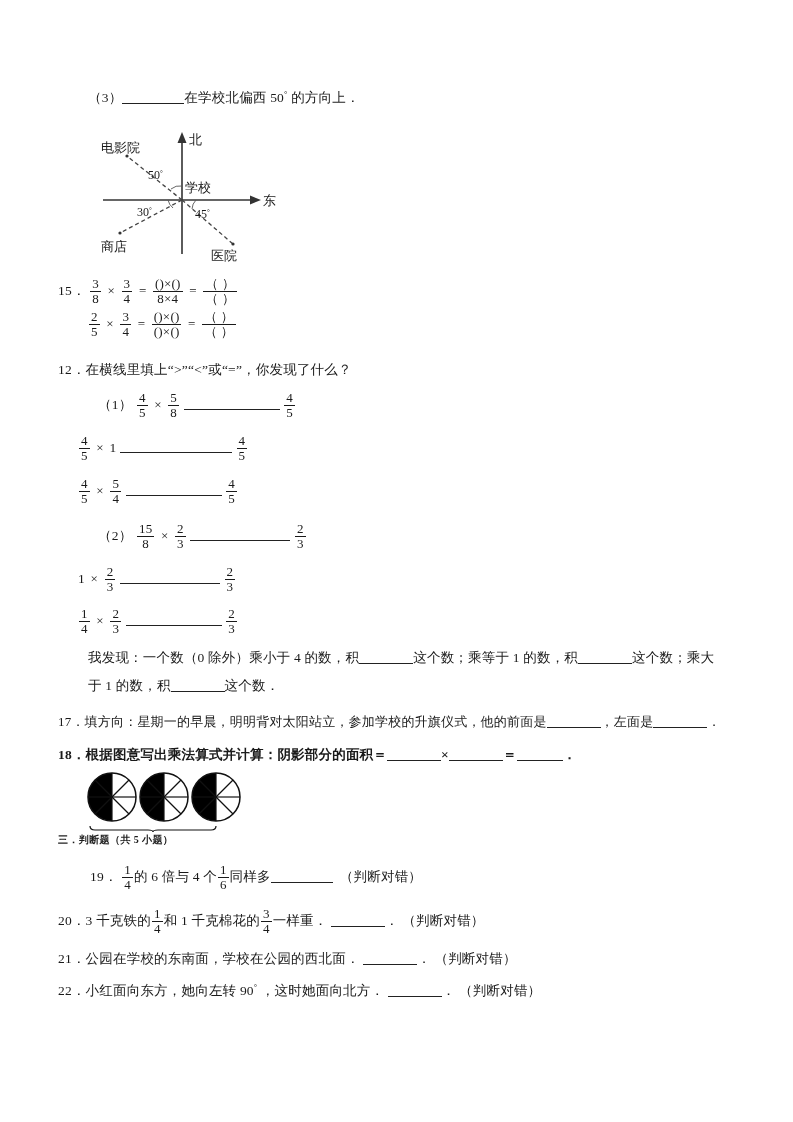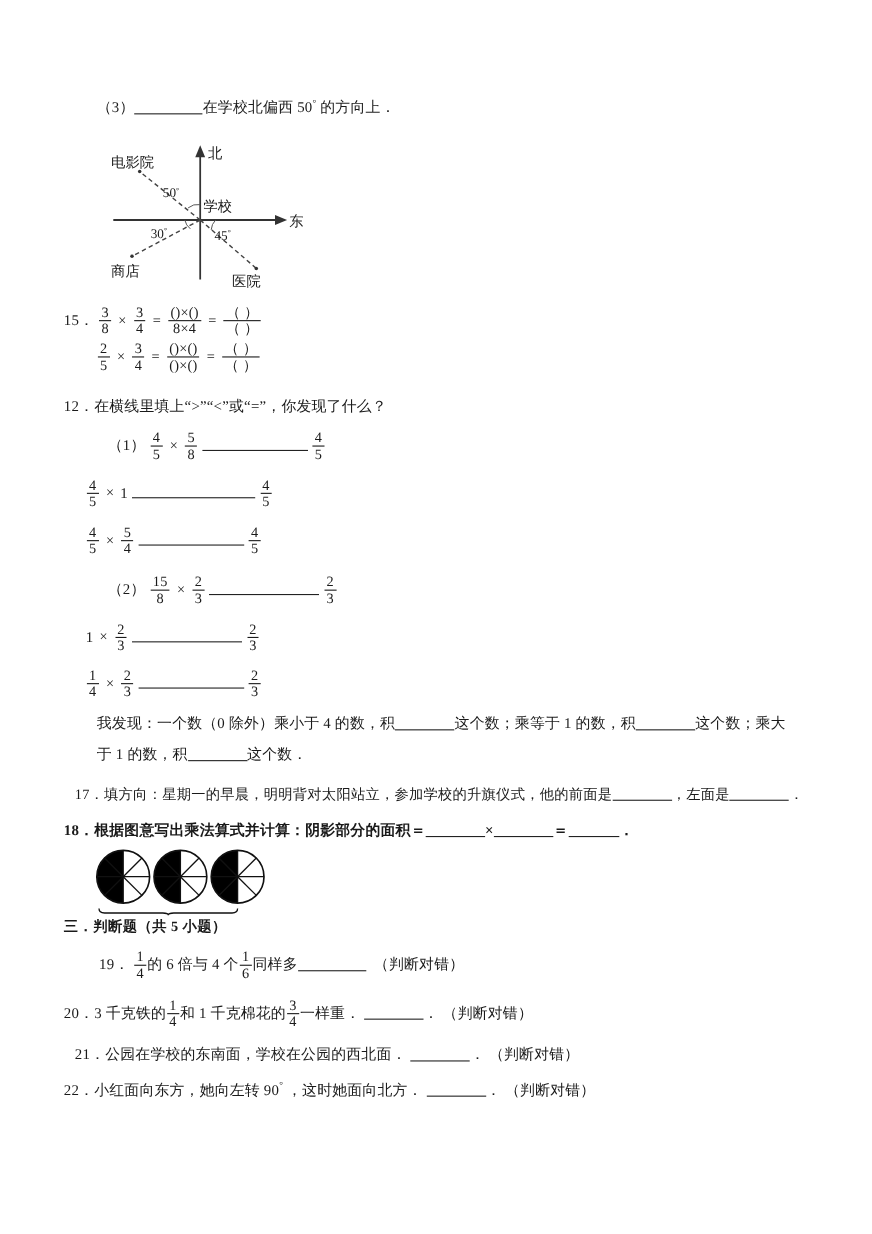--- a/index.html
+++ b/index.html
@@ -73,21 +73,21 @@
     display: inline-block;
     border-bottom: 1.3px solid #222;
     vertical-align: -1px;
     height: 0.1em;
   }
 
   
   .sec-head {
     position: absolute;
     font-weight: bold;
-    font-size: 13px;
+    font-size: 10px;
     letter-spacing: 0.4px;
   }
 
   
   .diagram { position: absolute; }
   .diagram svg { display: block; }
 
   
   .pies { position: absolute; }
   .pies svg { display: block; }
@@ -284,21 +284,21 @@
     </span>
   </div>
 
   <div class="q-line" style="left:88px; top:648px;">
     <span>我发现：一个数（0 除外）乘小于 4 的数，积</span><span class="blank b-md"></span><span>这个数；乘等于 1 的数，积</span><span class="blank b-md"></span><span>这个数；乘大</span>
   </div>
   <div class="q-line" style="left:88px; top:676px;">
     <span>于 1 的数，积</span><span class="blank b-md"></span><span>这个数．</span>
   </div>
 
-  <div class="q-line" style="left:58px; top:712px; font-size:13px;margin-left:10px;">
+  <div class="q-line" style="left:58px; top:712px; font-size:13px;">
     <span class="num">17．</span><span>填方向：星期一的早晨，明明背对太阳站立，参加学校的升旗仪式，他的前面是</span><span class="blank b-md"></span><span>，左面是</span><span class="blank b-md"></span><span>．</span>
   </div>
 
   <div class="q-line" style="left:58px; top:745px;font-weight:bold;">
     <span class="num">18．</span><span>根据图意写出乘法算式并计算：阴影部分的面积＝</span><span class="blank b-md"></span><span>×</span><span class="blank b-md"></span><span>＝</span><span class="blank b-sm"></span><span>．</span>
   </div>
 
   <div class="pies" style="left:86px; top:771px;">
     <svg width="160" height="62" viewBox="0 0 160 62">
       <g>
@@ -371,21 +371,21 @@
   <div class="q-line" style="left:58px; top:908px;">
     <span class="num">20．</span><span>3 千克铁的</span><span class="frac">
       <span class="n">1</span>
       <span class="d">4</span>
     </span><span>和 1 千克棉花的</span><span class="frac">
       <span class="n">3</span>
       <span class="d">4</span>
     </span><span>一样重．</span>&nbsp;<span class="blank b-md"></span><span>．</span>&nbsp;<span>（判断对错）</span>
   </div>
 
-  <div class="q-line" style="left:68px; top:949px;">
+  <div class="q-line" style="left:58px; top:949px;">
     <span class="num">21．</span><span>公园在学校的东南面，学校在公园的西北面．</span>&nbsp;<span class="blank b-md"></span><span>．</span>&nbsp;<span>（判断对错）</span>
   </div>
 
   <div class="q-line" style="left:58px; top:981px;">
     <span class="num">22．</span><span>小红面向东方，她向左转 90</span><span class="sup">°</span>&nbsp;<span>，这时她面向北方．</span>&nbsp;<span class="blank b-md"></span><span>．</span>&nbsp;<span>（判断对错）</span>
   </div>
 
 </div>
 
 </body></html>

